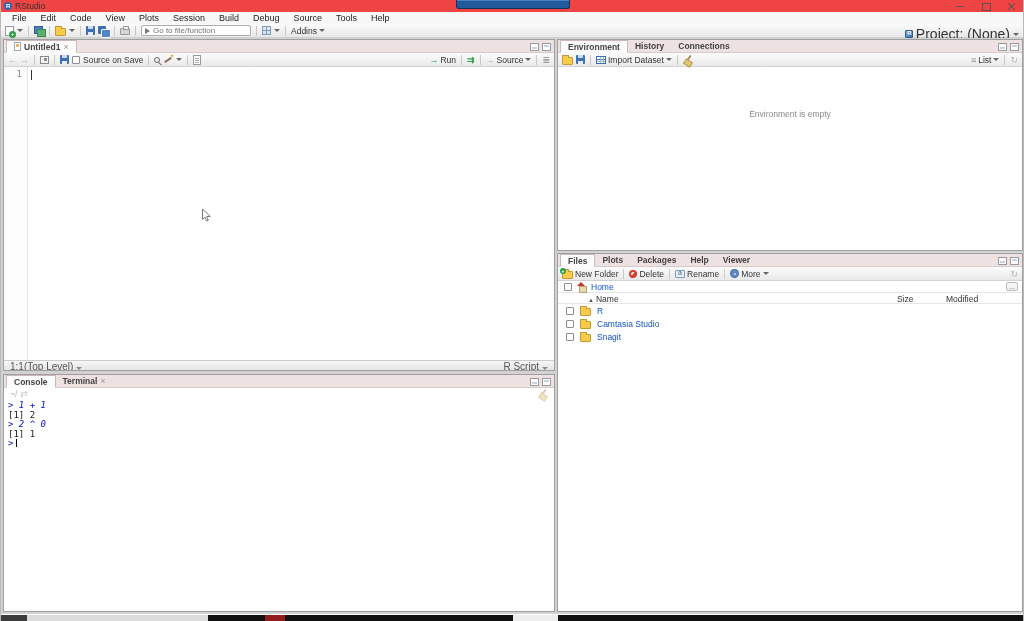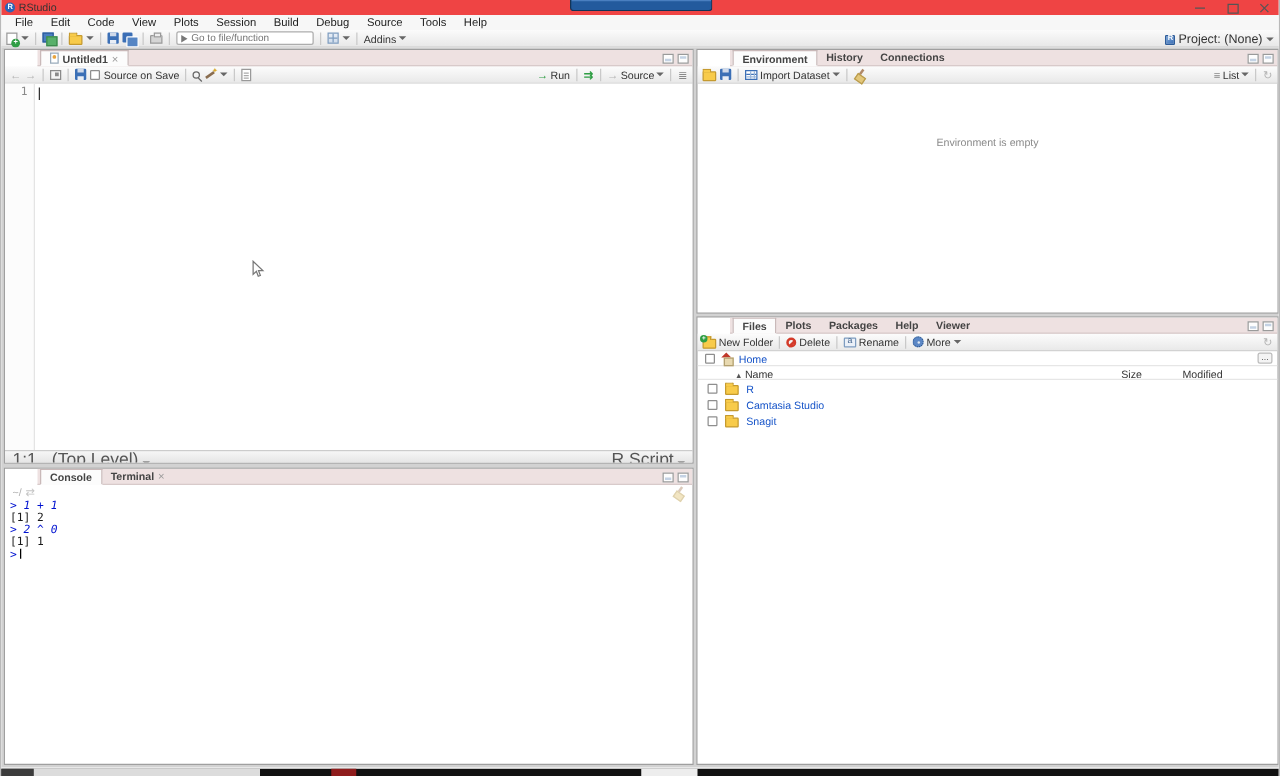--- a/index.html
+++ b/index.html
@@ -79,52 +79,52 @@
   .i-newfolder::after { content:"+"; position:absolute; left:-3px; top:-4px; width:6px; height:6px; background:#2f9e44; border-radius:50%; color:#fff; font-size:5px; line-height:6px; text-align:center; font-weight:bold; }
   .i-home { width:9px; height:8px; position:relative; margin-top:1px; }
   .i-home::before { content:""; position:absolute; left:0; top:-1px; width:0; height:0; border-left:4.5px solid transparent; border-right:4.5px solid transparent; border-bottom:4px solid #c0392b; }
   .i-home::after { content:""; position:absolute; left:1.5px; top:3px; width:6px; height:5px; background:#e8d9b0; border:1px solid #b3a070; }
   .glyph { font-size:9px; line-height:10px; }
   .glyph.gray { color:#b5b5b5; }
   .glyph.green { color:#2f9e44; font-weight:bold; }
   .cb { width:8px; height:8px; background:#fff; border:1px solid #8e8e8e; border-radius:1px; flex:none; }
 
   
-  .project-btn { position:absolute; right:4px; top:26px; display:flex; align-items:center; gap:3px; font-size:10px; color:#333; }
+  .project-btn { position:absolute; right:4px; top:26px; display:flex; align-items:center; gap:3px; font-size:14px; color:#333; }
 
   
   .workspace-bg { position:absolute; left:0; right:0; top:38px; height:576px; background:#d2d2d2; }
   .pane { position:absolute; background:#fff; border:1px solid #9f9f9f; overflow:hidden; }
   #pane-source  { left:2px;   top:39px;  width:552px; height:332px; }
   #pane-console { left:2px;   top:374px; width:552px; height:238px; }
   #pane-env     { left:556px; top:39px;  width:466px; height:212px; }
   #pane-files   { left:556px; top:253px; width:466px; height:359px; }
 
-  .tabbar { height:13px; background:#eee1e1; border-bottom:1px solid #d8caca; display:flex; align-items:stretch; position:relative; padding-left:2px;margin-left:26px; }
+  .tabbar { height:13px; background:#eee1e1; border-bottom:1px solid #d8caca; display:flex; align-items:stretch; position:relative; padding-left:2px; }
   .tab { display:flex; align-items:center; gap:3px; padding:0 7px; font-size:8.5px; font-weight:bold; color:#444; }
   .tab.active { background:#fcfcfc; border:1px solid #c9b9b9; border-bottom:1px solid #fcfcfc; margin-bottom:-1px; }
   .tab .close-x { color:#999; font-weight:normal; font-size:9px; }
   .doc-ico { width:7px; height:9px; background:#fff; border:1px solid #9ab; position:relative; }
   .doc-ico::after { content:""; position:absolute; left:1px; top:1px; width:3px; height:3px; background:#e8a33d; border-radius:50%; }
   .pane-controls { position:absolute; right:3px; top:3px; display:flex; gap:3px; }
   .pcb { width:9px; height:8px; background:#fdfdfd; border:1px solid #9a9a9a; position:relative; }
   .pcb-min::after { content:""; position:absolute; left:1px; right:1px; bottom:1px; height:2px; background:#c4d2e4; }
   .pcb-max::after { content:""; position:absolute; left:1px; right:1px; top:1px; height:2px; background:#c4d2e4; }
 
   .pane-toolbar { height:14px; background:linear-gradient(#fcfcfc,#e9e9e9); border-bottom:1px solid #d2d2d2; display:flex; align-items:center; gap:3px; padding:0 4px; font-size:8.5px; color:#333; }
   .push-right { margin-left:auto; }
 
   
   .goto-box { width:110px; height:11px; background:#fff; border:1px solid #adadad; border-radius:2px; display:flex; align-items:center; gap:3px; padding:0 3px; }
   .goto-box input { border:none; outline:none; width:90px; font-size:8px; color:#555; background:transparent; font-family:"Liberation Sans",sans-serif; }
   .editor { position:relative; height:293px; background:#fff; }
   .gutter { position:absolute; left:0; top:0; bottom:0; width:24px; background:#fcfcfc; border-right:1px solid #e4e4e4; }
   .gutter .ln { font-family:"DejaVu Sans Mono",monospace; font-size:9px; color:#8a8a8a; text-align:right; padding:2px 5px 0 0; }
   .edit-caret { position:absolute; left:27px; top:3px; width:1px; height:10px; background:#333; }
-  .src-status { height:12px; background:linear-gradient(#f6f6f6,#e2e2e2); border-top:1px solid #cccccc; display:flex; align-items:center; gap:12px; padding:0 6px; font-size:14px; color:#555; }
+  .src-status { height:12px; background:linear-gradient(#f6f6f6,#e2e2e2); border-top:1px solid #cccccc; display:flex; align-items:center; padding:0 6px; font-size:10px; color:#555; }
   .scope-caret { display:inline-block; width:0; height:0; border-left:3px solid transparent; border-right:3px solid transparent; border-top:3px solid #888; margin-left:3px; }
 
   
   .console-toolbar { height:11px; display:flex; align-items:center; padding:0 6px; font-size:8.5px; color:#b0b0b0; border-bottom:none; }
   .console-body { font-family:"DejaVu Sans Mono",monospace; font-size:9px; line-height:9.5px; padding:2px 0 0 4px; }
   .cline.input { color:#0012d0;font-style:italic; }
   .cline.output { color:#1a1a1a; }
   .prompt-caret { display:inline-block; width:1px; height:8px; background:#000; margin-left:3px; vertical-align:-1px; }
 
   

